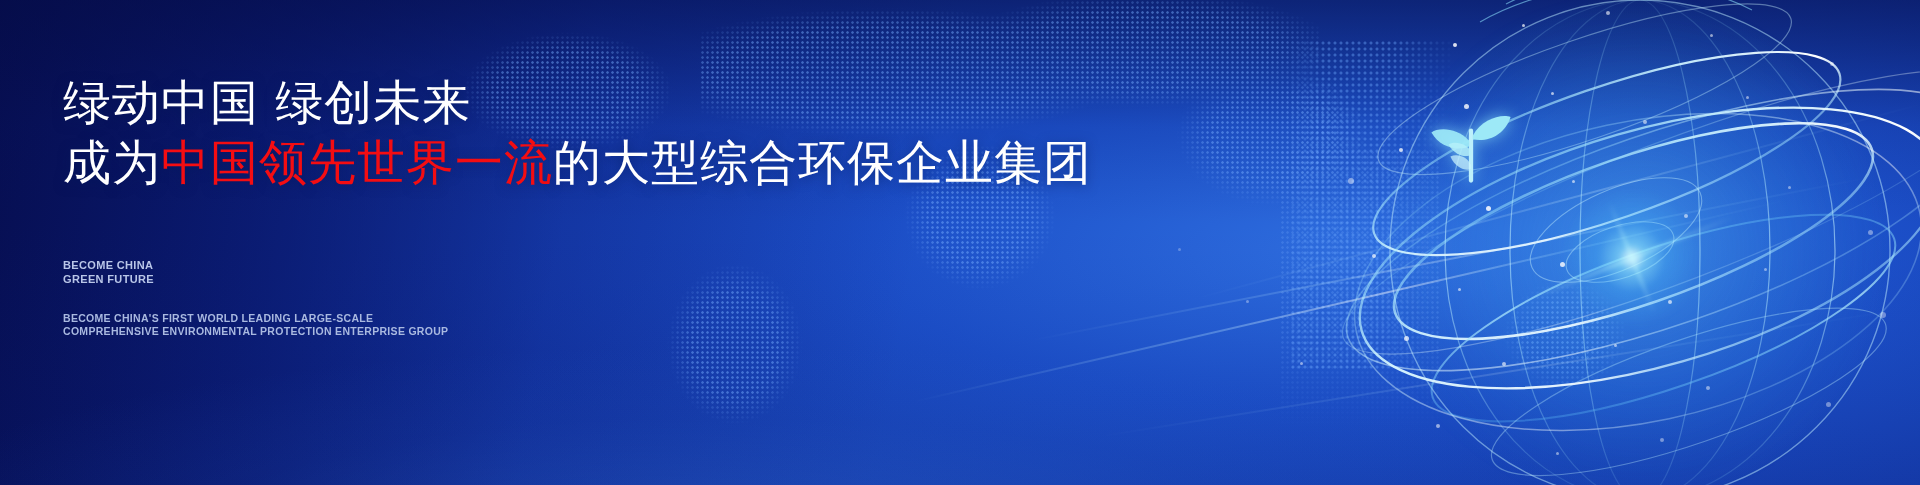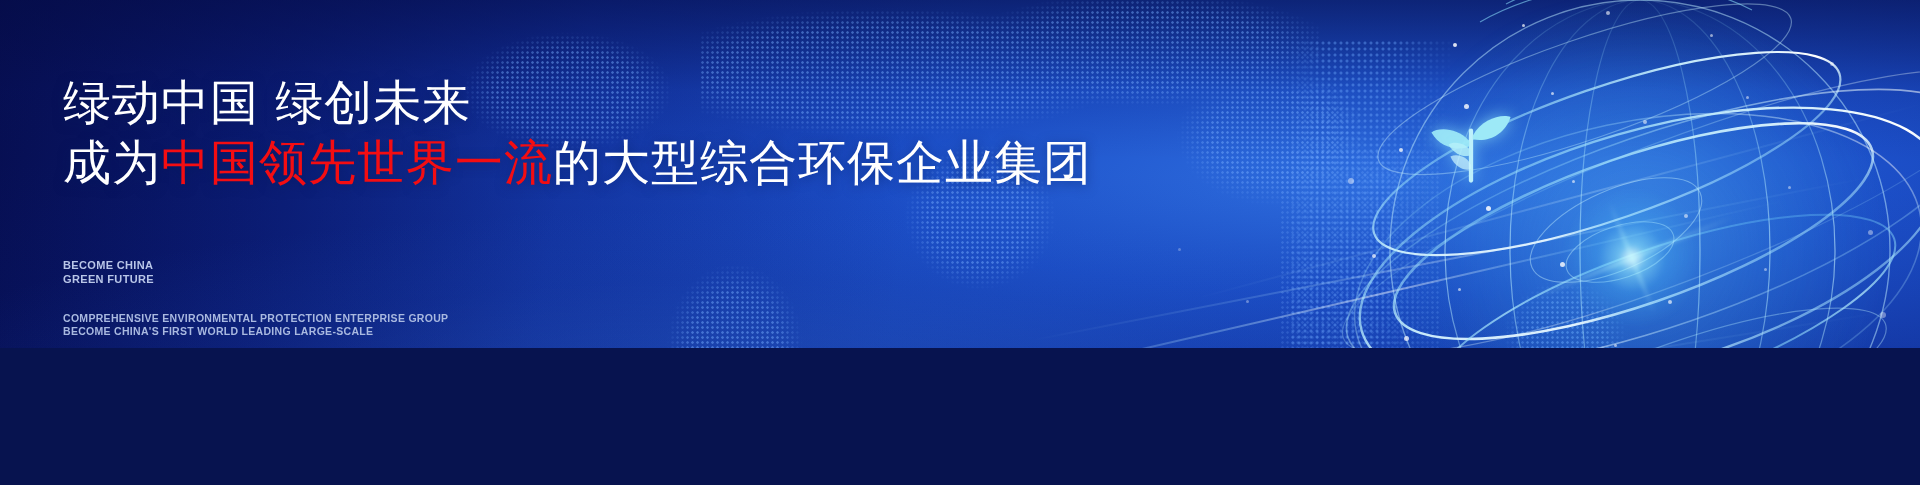--- a/index.html
+++ b/index.html
@@ -2,21 +2,21 @@
 <html><head>
 <meta charset="utf-8">
 <title>Banner</title>
 <style>
   html,body{margin:0;padding:0;background:#07134f;}
   *{box-sizing:border-box;}
 
   .banner{
     position:relative;
     width:1920px;
-    height:348px;
+    height:485px;
     overflow:hidden;
     font-family:"Liberation Sans","DejaVu Sans",sans-serif;
     background:#0c1f8e;
   }
 
   
   .bg-base{
     position:absolute; inset:0;
     background:
       radial-gradient(120% 150% at 72% 52%, #2f6fe0 0%, #1c4fc8 22%, #12339f 48%, #0d2183 68%, #0a1770 86%, #08115e 100%);
@@ -326,18 +326,18 @@
         <span>成为</span><span class="hl-red">中国领先世界一流</span><span>的大型综合环保企业集团</span>
       </span>
     </div>
 
     <div class="sub-en">
       <span>BECOME CHINA</span>
       <span>GREEN FUTURE</span>
     </div>
 
     <div class="sub-en2">
+      <span>BECOME CHINA'S FIRST WORLD LEADING LARGE-SCALE</span>
       <span>COMPREHENSIVE ENVIRONMENTAL PROTECTION ENTERPRISE GROUP</span>
-      <span>BECOME CHINA'S FIRST WORLD LEADING LARGE-SCALE</span>
     </div>
 
   </div>
 </div>
 
 </body></html>

